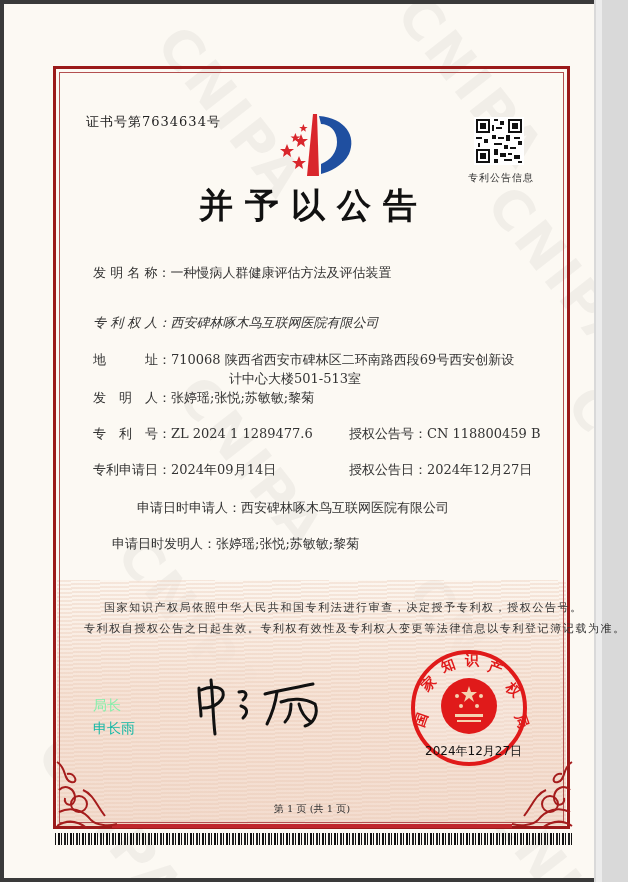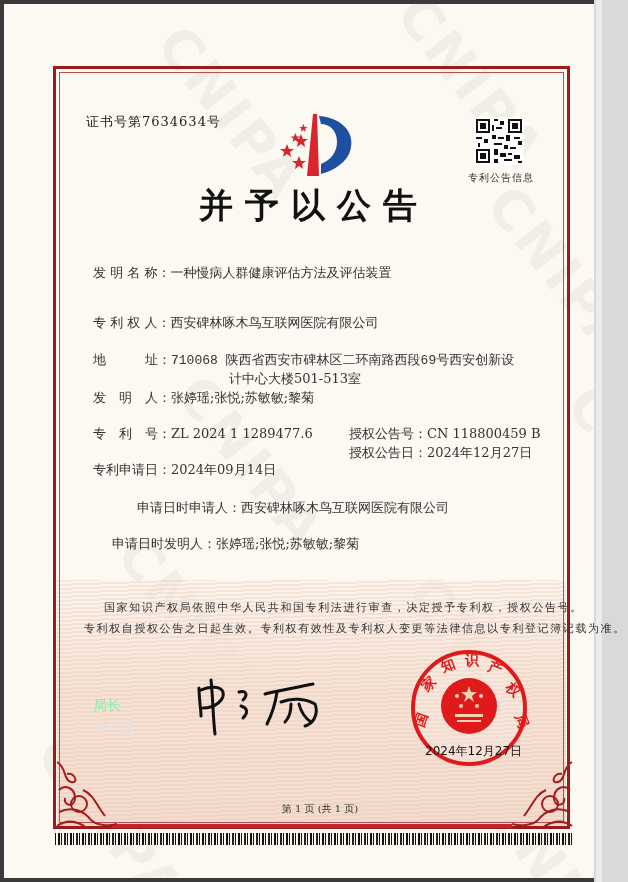--- a/index.html
+++ b/index.html
@@ -16,25 +16,25 @@
   .bottom-rule{position:absolute;left:112px;top:824px;width:400px;height:4px;background:#c0272d;}
   .cert-no{position:absolute;left:86px;top:113px;font-size:13px;color:#222;letter-spacing:1px;}
   .qr{position:absolute;left:474px;top:117px;width:50px;height:48px;background:#fff;}
   .qr-cap{position:absolute;left:468px;top:171px;font-size:10px;color:#333;letter-spacing:1px;}
   .logo{position:absolute;left:265px;top:112px;width:100px;height:72px;}
   .title{position:absolute;left:0;width:628px;top:183px;text-align:center;font-family:"DejaVu Sans",sans-serif;font-size:34px;font-weight:bold;color:#111;letter-spacing:12px;}
   .row{position:absolute;font-size:13px;color:#333;white-space:nowrap;text-align:center;}
   .lbl{display:inline-block;}
   .notice{position:absolute;font-size:11px;color:#333;white-space:nowrap;letter-spacing:1.6px;}
   .director-title{position:absolute;left:93px;top:697px;font-family:"DejaVu Sans",sans-serif;font-size:14px;color:#86efac;}
-  .director-name{position:absolute;left:93px;top:720px;font-family:"DejaVu Sans",sans-serif;font-size:14px;color:#e5e5e5;}
+  .director-name{position:absolute;left:93px;top:720px;font-family:"DejaVu Sans",sans-serif;font-size:14px;color:#14b8a6;}
   .signature{position:absolute;left:195px;top:678px;width:135px;height:60px;}
   .seal{position:absolute;left:405px;top:648px;width:128px;height:120px;}
   .seal-date{position:absolute;left:425px;top:743px;font-family:"DejaVu Sans",sans-serif;font-size:12px;color:#111;}
-  .pager{position:absolute;left:12px;width:616px;top:802px;text-align:center;font-size:10px;color:#333;}
+  .pager{position:absolute;left:4px;width:616px;top:802px;text-align:center;font-size:10px;color:#333;}
   .corner{position:absolute;width:68px;height:70px;}
   .barcode{position:absolute;left:55px;top:833px;width:519px;height:12px;
     background:repeating-linear-gradient(90deg,#111 0 1px,transparent 1px 3px,#111 3px 5px,transparent 5px 6px,#111 6px 7px,transparent 7px 9px,#222 9px 11px,transparent 11px 12px);}
 </style>
 </head>
 <body>
 
 <div class="page">
   <div class="wm" style="left:190px;top:10px;">CNIPA</div>
   <div class="wm" style="left:430px;top:-20px;">CNIPA</div>
@@ -128,40 +128,40 @@
     <polygon points="36,22 38,27 43,27 39,30 40,35 36,32 32,35 33,30 29,27 34,27" transform="translate(-2,22)"></polygon>
     <polygon points="36,22 38,27 43,27 39,30 40,35 36,32 32,35 33,30 29,27 34,27" transform="translate(8,0) scale(0.7) translate(-4,8)"></polygon>
   </g>
 </svg>
 
 <div class="title">并予以公告</div>
 
 <div class="row" style="left:93px;top:264px;">
   <span class="lbl">发 明 名 称：</span><span>一种慢病人群健康评估方法及评估装置</span>
 </div>
-<div class="row" style="left:93px;top:314px;">
+<div class="row" style="left:93px;top:314px;font-style:italic;">
   <span class="lbl">专 利 权 人：</span><span>西安碑林啄木鸟互联网医院有限公司</span>
 </div>
-<div class="row" style="left:93px;top:351px;font-family:Liberation Mono, monospace;">
+<div class="row" style="left:93px;top:351px;">
   <span class="lbl">地　　　址：</span><span>710068 陕西省西安市碑林区二环南路西段69号西安创新设</span>
 </div>
 <div class="row" style="left:190px;top:370px;margin-left:39px;">计中心大楼501-513室</div>
 <div class="row" style="left:93px;top:389px;">
   <span class="lbl">发　明　人：</span><span>张婷瑶;张悦;苏敏敏;黎菊</span>
 </div>
 <div class="row" style="left:93px;top:425px;">
   <span class="lbl">专　利　号：</span><span>ZL 2024 1 1289477.6</span>
 </div>
 <div class="row" style="left:349px;top:425px;">
   <span class="lbl">授权公告号：</span><span>CN 118800459 B</span>
 </div>
 <div class="row" style="left:93px;top:461px;">
   <span class="lbl">专利申请日：</span><span>2024年09月14日</span>
 </div>
-<div class="row" style="left:349px;top:444px;">
+<div class="row" style="left:349px;top:461px;">
   <span class="lbl">授权公告日：</span><span>2024年12月27日</span>
 </div>
 <div class="row" style="left:93px;top:499px;margin-left:44px;">
   <span class="lbl">申请日时申请人：</span><span>西安碑林啄木鸟互联网医院有限公司</span>
 </div>
 <div class="row" style="left:93px;top:535px;margin-left:19px;">
   <span class="lbl">申请日时发明人：</span><span>张婷瑶;张悦;苏敏敏;黎菊</span>
 </div>
 
 <div class="notice" style="left:104px;top:600px;">国家知识产权局依照中华人民共和国专利法进行审查，决定授予专利权，授权公告号。</div>

